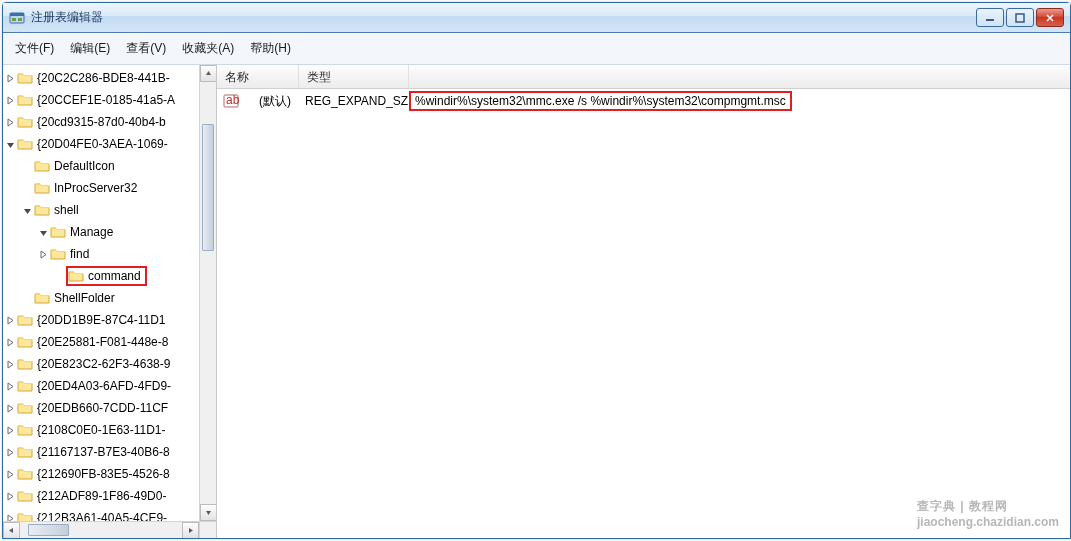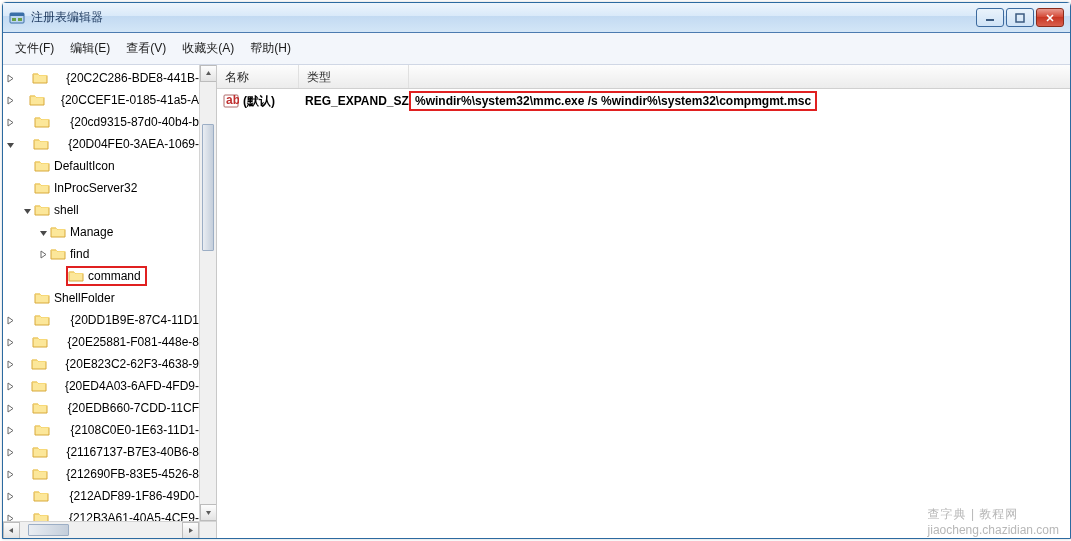--- a/index.html
+++ b/index.html
@@ -22,21 +22,21 @@
 .client { flex: 1; display: flex; min-height: 0; }
 
 
 .tree-pane { width: 214px; border-right: 1px solid #c8c8c8; position: relative; overflow: hidden; }
 .tree-scroll { position:absolute; inset:0 17px 17px 0; overflow:hidden; padding-top:2px; }
 .tree-row { height: 22px; display:flex; align-items:center; white-space:nowrap; padding-left: 2px; cursor:default; }
 .tree-row .expander { width:12px; height:12px; margin-right:1px; flex:0 0 12px; display:flex; align-items:center; justify-content:center; color:#5a5a5a; }
 .tree-row .expander svg { display:block; }
 .tree-row .folder-icon { width:16px; height:16px; margin-right:4px; flex:0 0 16px; }
 .tree-row .node-label { color:#000; }
-.tree-row.depth0 { padding-left: 1px; justify-content: space-between; }
+.tree-row.depth0 { padding-left: 1px; }
 .tree-row.depth1 { padding-left: 18px; }
 .tree-row.depth2 { padding-left: 34px; }
 .tree-row.depth3 { padding-left: 50px; }
 
 .highlight-box { border: 2px solid #e02020; padding: 0 4px 0 0; display:inline-flex; align-items:center; height:20px; }
 
 
 .vscroll { position:absolute; right:0; top:0; bottom:17px; width:17px; background:#f0f0f0; border-left:1px solid #d4d4d4; display:flex; flex-direction:column; }
 .hscroll { position:absolute; left:0; right:17px; bottom:0; height:17px; background:#f0f0f0; border-top:1px solid #d4d4d4; display:flex; }
 .sb-corner { position:absolute; right:0; bottom:0; width:17px; height:17px; background:#f0f0f0; border-left:1px solid #d4d4d4; border-top:1px solid #d4d4d4; }
@@ -48,28 +48,28 @@
 
 
 .list-pane { flex:1; position:relative; overflow:hidden; }
 .list-header { height:24px; display:flex; background:linear-gradient(#fdfdfd,#ececec); border-bottom:1px solid #d0d0d0; }
 .list-header .col { padding:4px 8px; border-right:1px solid #e0e0e0; color:#2a2a2a; }
 .col-name { width:82px; }
 .col-type { width:110px; }
 .col-data { flex:1; }
 
 .list-row { height:22px; display:flex; align-items:center; padding-top:2px; }
-.list-row .cell { padding: 2px 8px 2px 6px; display:flex; align-items:center; gap:4px;font-weight:bold; }
+.list-row .cell { padding: 2px 8px 2px 6px; display:flex; align-items:center; gap:20px; }
 .list-row .cell.name { width:82px; }
 .list-row .cell.type { width:110px; }
 .list-row .cell.data { flex:1; padding-left:0; }
 .list-row .val-icon { width:16px; height:16px; flex:0 0 16px; }
 .data-highlight { border:2px solid #e02020; padding:1px 4px; }
 
-.watermark { position:absolute; right:12px; bottom:4px; color:#b7b7b7; font-size:13px; letter-spacing:1px; pointer-events:none; }
+.watermark { position:absolute; right:12px; bottom:12px; color:#b7b7b7; font-size:13px; letter-spacing:1px; pointer-events:none;font-weight:bold; }
 .watermark .sub { font-size:12px; display:block; text-align:right; letter-spacing:0; }
 </style>
 </head>
 <body>
 
 <div class="window">
 
   <div class="titlebar">
     <span class="app-icon">
       <svg width="16" height="16" viewBox="0 0 16 16">

